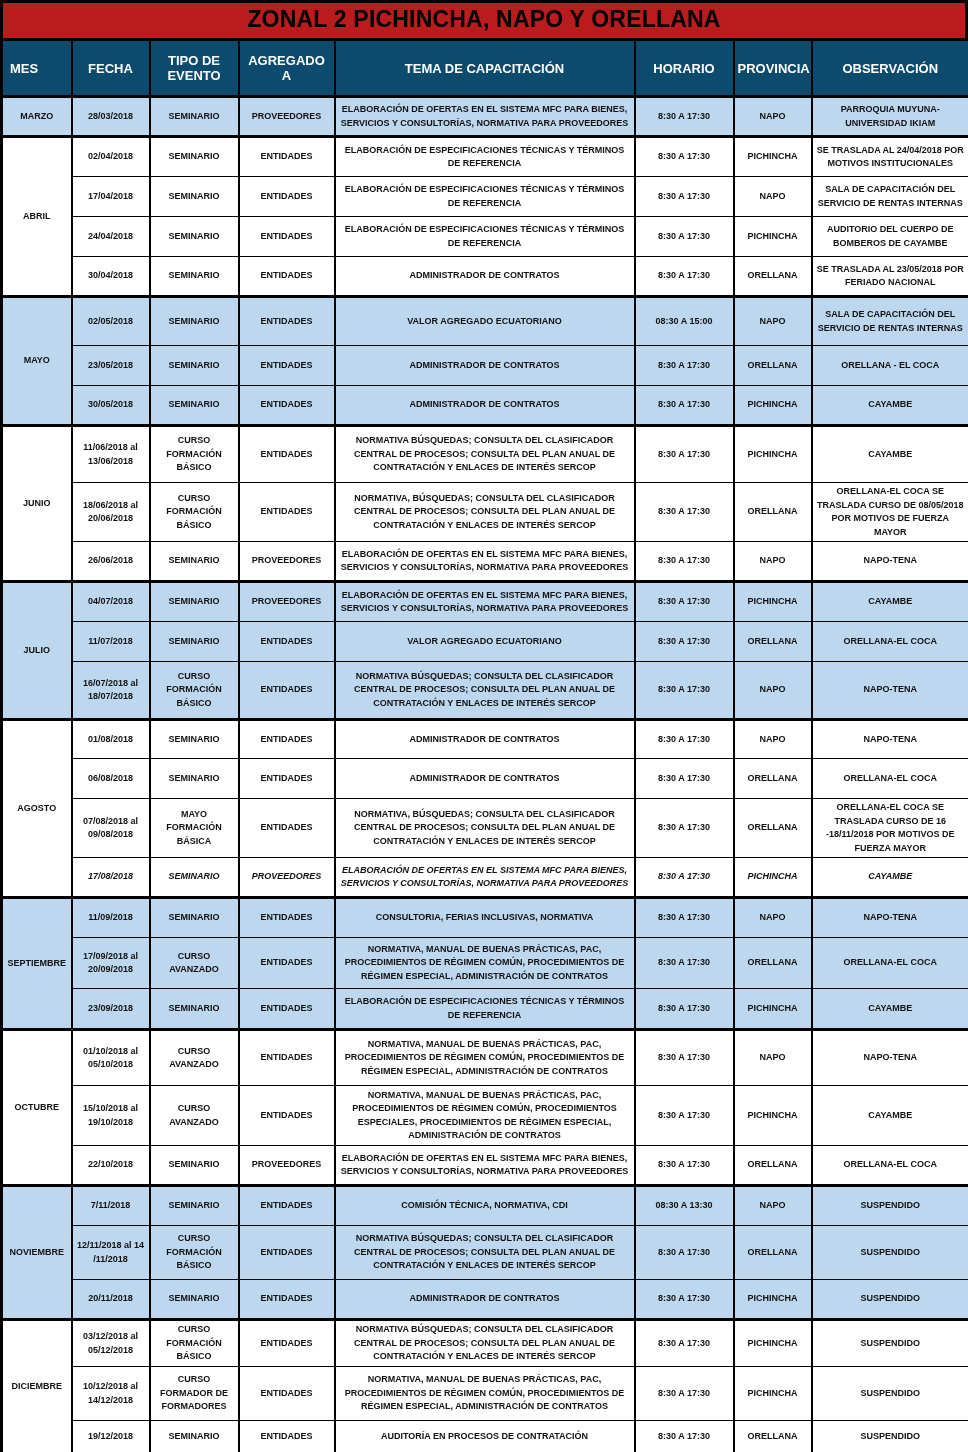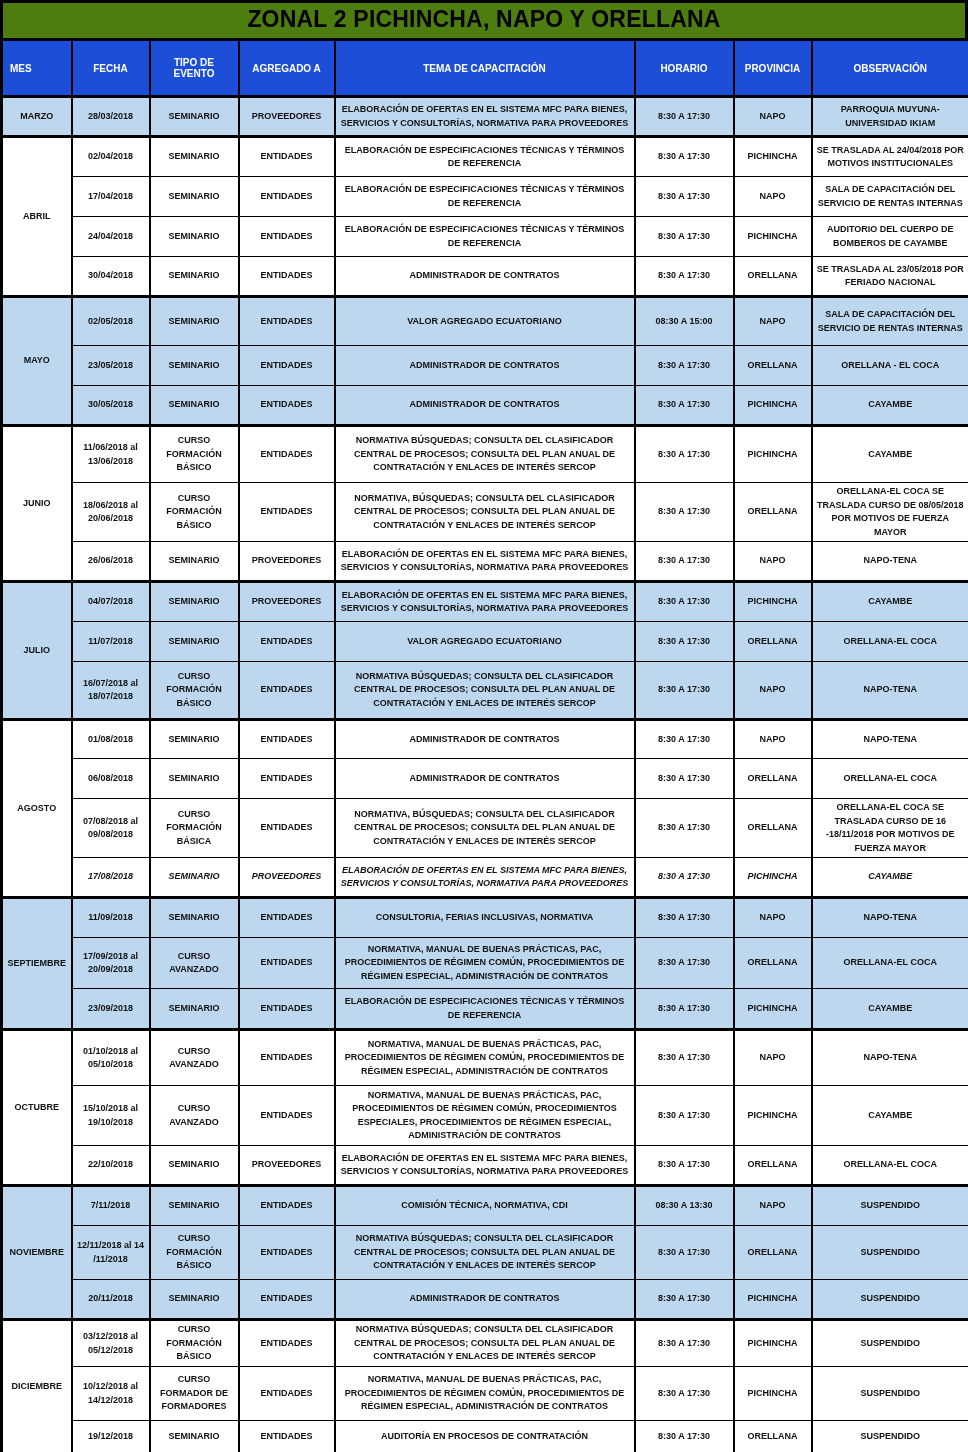--- a/index.html
+++ b/index.html
@@ -10,38 +10,38 @@
   }
   .sheet {
     width: 968px;
     box-sizing: border-box;
   }
   .title-bar {
     box-sizing: border-box;
     width: 968px;
     border: 3px solid #000;
     border-bottom: none;
-    background: #4d7c0f;
+    background: #b91c1c;
     text-align: center;
     font-size: 23px;
     font-weight: bold;
     color: #000;
     padding: 3px 0 5px 0;
     letter-spacing: 0.2px;
   }
   table.schedule {
     width: 968px;
     border-collapse: collapse;
     table-layout: fixed;
     border: 3px solid #000;
   }
   table.schedule th {
-    background: #1d4ed8;
+    background: #0c4a6e;
     color: #ffffff;
-    font-size: 10px;
+    font-size: 13px;
     font-weight: bold;
     height: 57px;
     border: 2px solid #000;
     border-bottom: 3px solid #000;
     text-align: center;
     padding: 2px 3px;
     box-sizing: border-box;
   }
   table.schedule th.h-mes {
     text-align: left;
@@ -242,21 +242,21 @@
           <td class="c-fecha">06/08/2018</td>
           <td class="c-tipo">SEMINARIO</td>
           <td class="c-dirigido">ENTIDADES</td>
           <td class="c-tema">ADMINISTRADOR DE CONTRATOS</td>
           <td class="c-horario">8:30 A 17:30</td>
           <td class="c-provincia">ORELLANA</td>
           <td class="c-observacion">ORELLANA-EL COCA</td>
         </tr>
         <tr class="m-white" style="height: 46px;">
           <td class="c-fecha">07/08/2018 al 09/08/2018</td>
-          <td class="c-tipo">CURSO FORMACIÓN BÁSICA</td>
+          <td class="c-tipo">MAYO FORMACIÓN BÁSICA</td>
           <td class="c-dirigido">ENTIDADES</td>
           <td class="c-tema">NORMATIVA, BÚSQUEDAS; CONSULTA DEL CLASIFICADOR CENTRAL DE PROCESOS; CONSULTA DEL PLAN ANUAL DE CONTRATACIÓN Y ENLACES DE INTERÉS SERCOP</td>
           <td class="c-horario">8:30 A 17:30</td>
           <td class="c-provincia">ORELLANA</td>
           <td class="c-observacion">ORELLANA-EL COCA SE TRASLADA CURSO DE 16 -18/11/2018 POR MOTIVOS DE FUERZA MAYOR</td>
         </tr>
         <tr class="m-white" style="height: 40px; font-style: italic;">
           <td class="c-fecha">17/08/2018</td>
           <td class="c-tipo">SEMINARIO</td>
           <td class="c-dirigido">PROVEEDORES</td>

